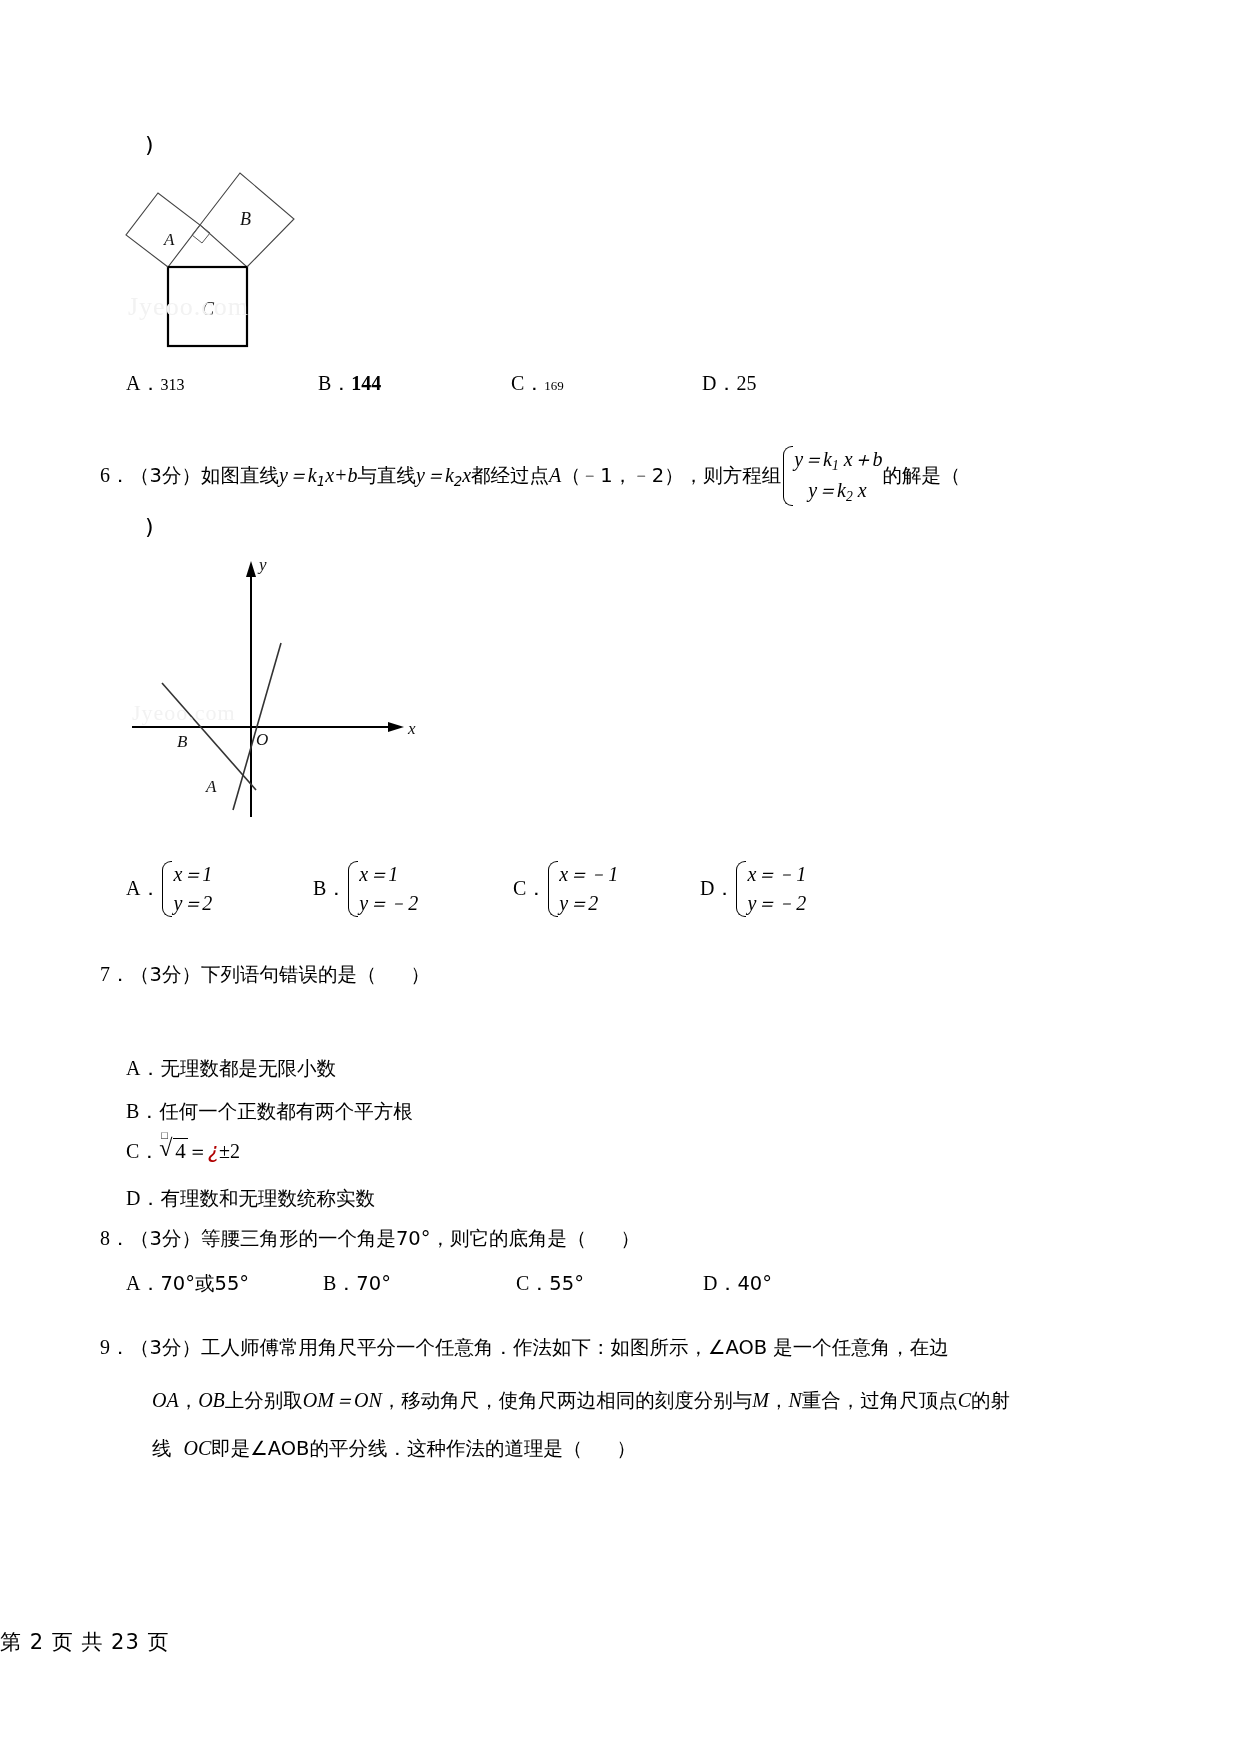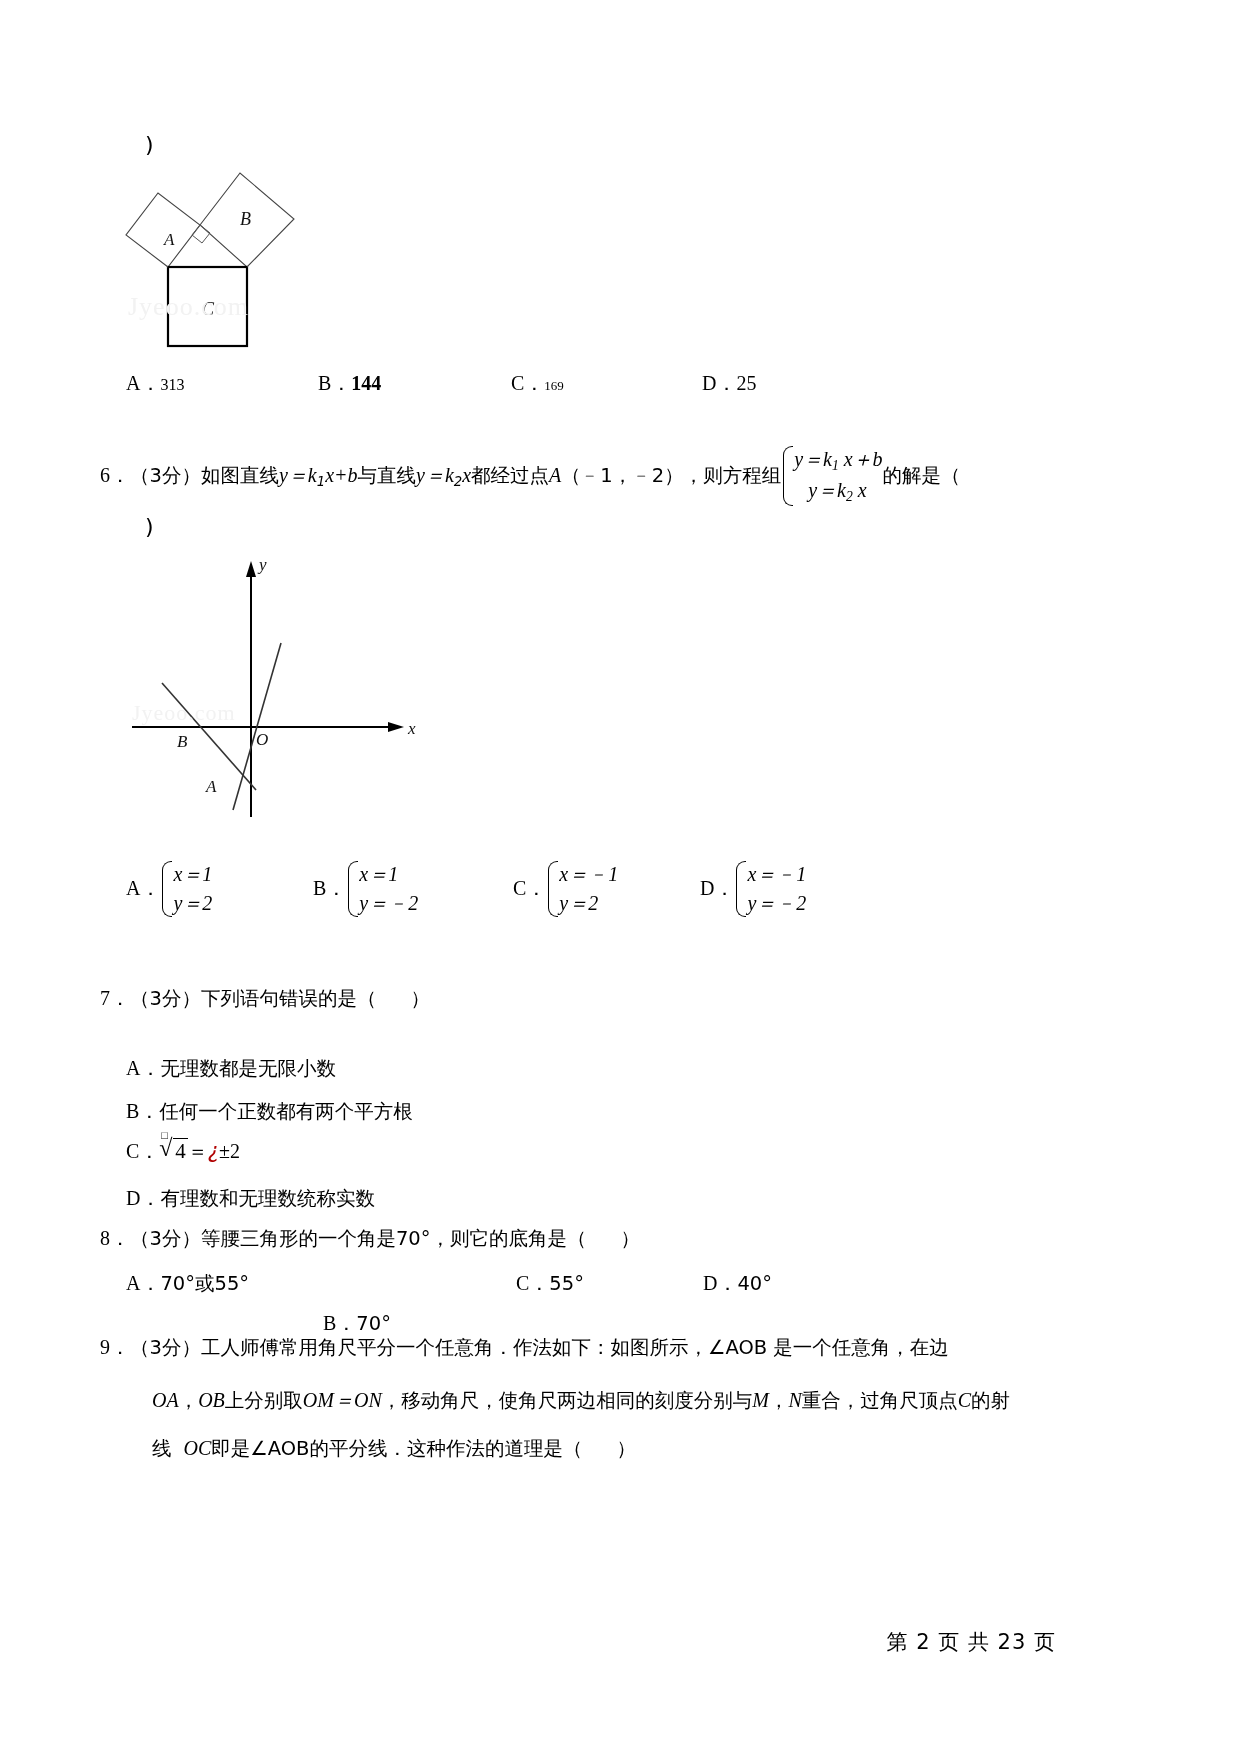--- a/index.html
+++ b/index.html
@@ -119,21 +119,21 @@
     color: #f2f2f2;
     font-size: 26px;
     font-family: "Liberation Serif", "DejaVu Serif", serif;
     letter-spacing: 1px;
     user-select: none;
   }
 
   .footer {
     position: absolute;
     width: 1056px;
-    text-align: right;
+    text-align: left;
     font-family: "DejaVu Sans", "Liberation Sans", sans-serif;
     font-size: 21px;
     letter-spacing: 1px;
   }
 </style>
 </head>
 <body>
 
 <div class="page">
 
@@ -225,21 +225,21 @@
       <span class="row">y＝2</span>
     </span>
   </div>
   <div class="opt" style="left:700px; top:860px;">
     <span class="optlabel">D．</span><span class="sys">
       <span class="row">x＝﹣1</span>
       <span class="row">y＝﹣2</span>
     </span>
   </div>
 
-  <div class="qline" style="left:100px; top:988px;">
+  <div class="qline" style="left:100px; top:964px;">
     <span class="qnum">7．</span><span>（3分）</span><span>下列语句错误的是（</span><span style="padding-left:34px;">）</span>
   </div>
 
   <div class="opt" style="left:126px; top:1055px;">
     <span class="optlabel">A．</span><span>无理数都是无限小数</span>
   </div>
   <div class="opt" style="left:126px; top:1098px;">
     <span class="optlabel">B．</span><span>任何一个正数都有两个平方根</span>
   </div>
   <div class="opt" style="left:126px; top:1138px;">
@@ -253,21 +253,21 @@
     <span class="optlabel">D．</span><span>有理数和无理数统称实数</span>
   </div>
 
   <div class="qline" style="left:100px; top:1228px;">
     <span class="qnum">8．</span><span>（3分）</span><span>等腰三角形的一个角是70°，则它的底角是（</span><span style="padding-left:34px;">）</span>
   </div>
 
   <div class="opt" style="left:126px; top:1270px;">
     <span class="optlabel">A．</span><span>70°或55°</span>
   </div>
-  <div class="opt" style="left:323px; top:1270px;margin-top:40px;">
+  <div class="opt" style="left:323px; top:1270px;">
     <span class="optlabel">B．</span><span>70°</span>
   </div>
   <div class="opt" style="left:516px; top:1270px;">
     <span class="optlabel">C．</span><span>55°</span>
   </div>
   <div class="opt" style="left:703px; top:1270px;">
     <span class="optlabel">D．</span><span>40°</span>
   </div>
 
   <div class="qline" style="left:100px; top:1337px;">

